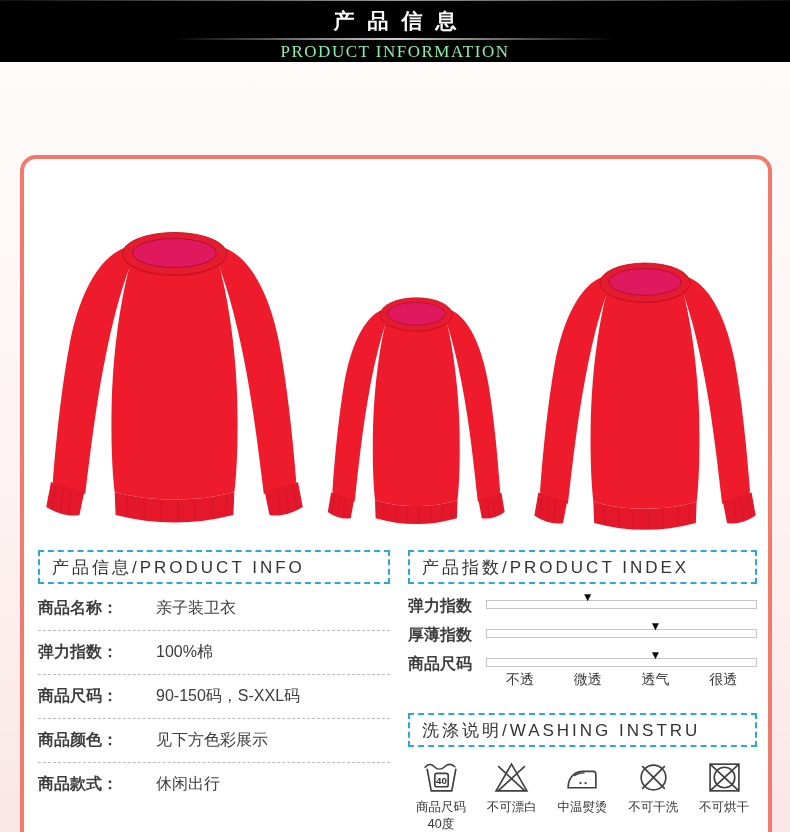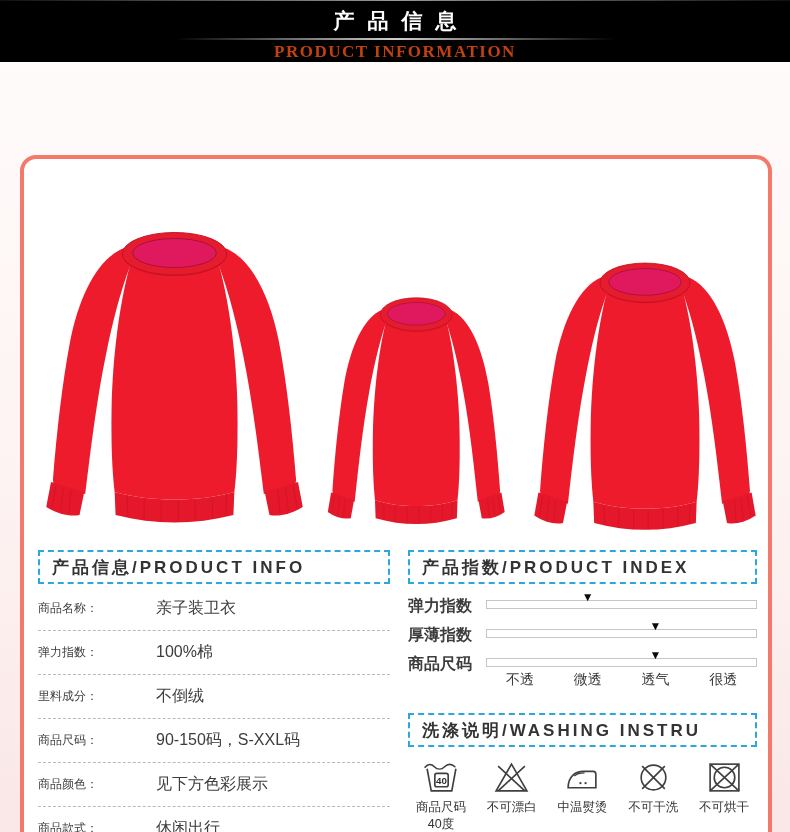--- a/index.html
+++ b/index.html
@@ -6,43 +6,43 @@
   body{font-family:"Liberation Sans","DejaVu Sans",sans-serif;background:#fff;}
   .page{position:relative;width:790px;height:832px;overflow:hidden;background:#fff;}
 
   
   .banner{position:absolute;left:0;top:0;width:790px;height:62px;background:#000;text-align:center;}
   .banner:before{content:"";position:absolute;left:0;top:0;width:100%;height:1px;
     background:linear-gradient(to right,rgba(160,160,160,.1),rgba(190,190,190,.8),rgba(160,160,160,.1));}
   .banner-title{padding-top:7px;color:#fff;font-size:21px;font-weight:bold;letter-spacing:13px;text-indent:13px;}
   .banner-line{width:440px;height:2px;margin:3px auto 2px auto;
     background:linear-gradient(to right,rgba(255,255,255,0),#cfcfcf 50%,rgba(255,255,255,0));}
-  .banner-sub{color:#c2410c;font-family:"Liberation Serif","DejaVu Serif",serif;
-    font-size:17px;font-weight:bold;letter-spacing:1.5px;}
+  .banner-sub{color:#86efac;font-family:"Liberation Serif","DejaVu Serif",serif;
+    font-size:17px;font-weight:normal;letter-spacing:1.5px;}
 
   
   .content{position:absolute;left:0;top:62px;width:790px;height:770px;
     background:linear-gradient(#fefbfa 0%,#fdf3f2 55%,#fae7e7 100%);}
 
   .product-box{position:absolute;left:20px;top:93px;width:744px;height:697px;
     background:#fff;border:4px solid #f4796b;border-radius:16px;}
 
   .shirts-svg{position:absolute;left:20px;top:95px;width:752px;height:385px;}
 
   
   .section-header{box-sizing:border-box;height:34px;border:2px dashed #2aa7df;
     display:flex;align-items:center;padding-left:12px;
-    font-size:17px;font-weight:bold;color:#333;letter-spacing:3px;background:#fff;}
+    font-size:17px;font-weight:normal;color:#333;letter-spacing:3px;background:#fff;}
 
   
   .info-left{position:absolute;left:38px;top:488px;width:352px;}
   .info-rows{margin-top:3px;}
   .info-row{height:43px;display:flex;align-items:center;border-bottom:1px dashed #b9b9b9;}
   .info-row:last-child{border-bottom:none;}
-  .info-label{width:110px;font-size:12px;font-weight:normal;color:#3d3d3d;}
+  .info-label{width:110px;font-size:16px;font-weight:bold;color:#3d3d3d;}
   .info-value{margin-left:8px;font-size:16px;color:#3d3d3d;text-align:center;}
 
   
   .index-right{position:absolute;left:408px;top:488px;width:349px;}
   .scales{margin-top:11px;}
   .scale-row{display:flex;margin-bottom:7px;}
   .scale-label{width:78px;font-size:16px;font-weight:bold;color:#3d3d3d;padding-top:1px;}
   .scale-bar-wrap{flex:1;position:relative;padding-top:5px;}
   .scale-bar{height:7px;background:#fff;border:1px solid #c5c5c5;}
   .scale-marker{position:absolute;top:-4px;transform:translateX(-50%);
@@ -99,24 +99,20 @@
       <div class="info-rows">
         <div class="info-row">
           <span class="info-label">商品名称：</span>
           <span class="info-value">亲子装卫衣</span>
         </div>
         <div class="info-row">
           <span class="info-label">弹力指数：</span>
           <span class="info-value">100%棉</span>
         </div>
         <div class="info-row">
-          <span class="info-label">里料成分：</span>
-          <span class="info-value">不倒绒</span>
-        </div>
-        <div class="info-row">
           <span class="info-label">商品尺码：</span>
           <span class="info-value">90-150码，S-XXL码</span>
         </div>
         <div class="info-row">
           <span class="info-label">商品颜色：</span>
           <span class="info-value">见下方色彩展示</span>
         </div>
         <div class="info-row">
           <span class="info-label">商品款式：</span>
           <span class="info-value">休闲出行</span>

